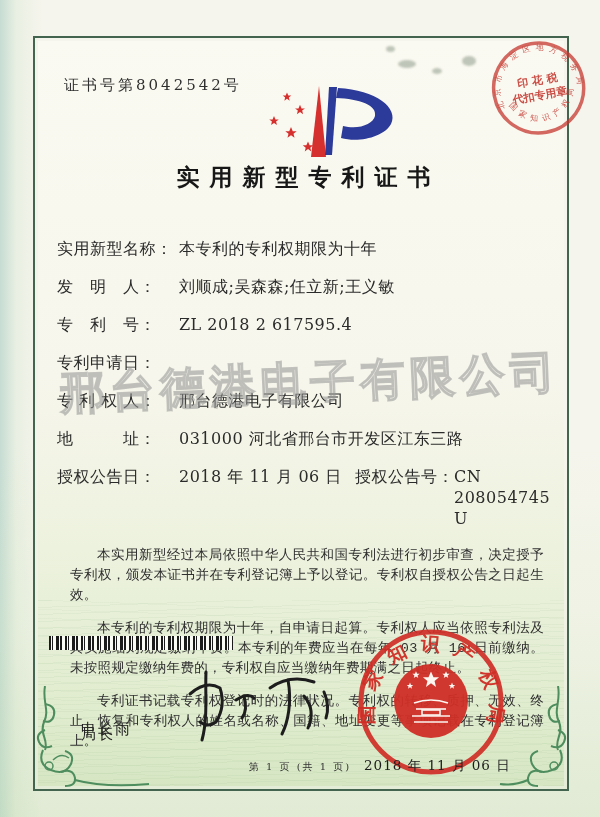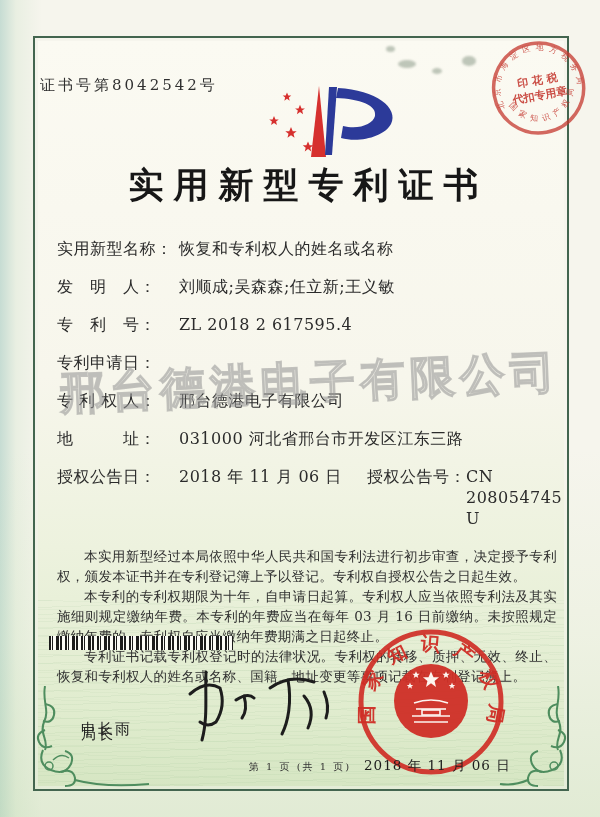--- a/index.html
+++ b/index.html
@@ -20,36 +20,36 @@
   .inner-bg{
     position:absolute;left:38px;top:41px;width:526px;height:745px;z-index:0;
     background:linear-gradient(180deg,#fbfaf2 0%,#f7f6ec 45%,#edf2de 68%,#e0ecce 90%,#d6e6c3 100%);
   }
   .guilloche{
     position:absolute;left:38px;top:600px;width:526px;height:186px;z-index:1;opacity:.5;
     background:
       repeating-linear-gradient(178deg, rgba(110,165,110,0.14) 0 1px, transparent 1px 7px),
       repeating-linear-gradient(182deg, rgba(110,165,110,0.10) 0 1px, transparent 1px 9px);
   }
-  .cert-no{position:absolute;left:40px;top:76px;z-index:2;font-size:15px;letter-spacing:3px;color:#2f2f2f;}
+  .cert-no{position:absolute;left:64px;top:76px;z-index:2;font-size:15px;letter-spacing:3px;color:#2f2f2f;}
   .logo{position:absolute;left:252px;top:80px;z-index:2;}
   .tax-stamp{position:absolute;left:483px;top:32px;z-index:4;transform:rotate(-10deg);opacity:.88;}
   .smudge{position:absolute;border-radius:50%;background:rgba(92,112,92,.38);filter:blur(1.2px);z-index:3;}
   .title{
     position:absolute;left:17px;right:0;top:162px;z-index:2;text-align:center;
-    font-size:35px;font-weight:600;letter-spacing:10px;color:#171717;
+    font-size:23px;font-weight:600;letter-spacing:10px;color:#171717;
   }
   .content{position:absolute;left:57px;top:238px;width:500px;z-index:2;color:#2b2b2b;}
   .row{display:flex;font-size:16px;line-height:21px;margin-bottom:17px;letter-spacing:.5px;}
   .lbl{flex:0 0 122px;white-space:pre;}
   .val{white-space:pre-wrap;}
   .grant .val{flex:0 0 172px;}
-  .grant .lbl2{white-space:pre;margin-left:16px;}
+  .grant .lbl2{white-space:pre;margin-left:4px;}
   .paras{margin-top:10px;font-size:13.5px;line-height:20px;text-align:justify;color:#303030;letter-spacing:.3px;}
-  .paras p{margin:0;text-indent:2em;}
+  .paras p{margin:13px;text-indent:2em;font-family:Liberation Mono, monospace;}
   .watermark{
     position:absolute;left:60px;top:352px;width:540px;z-index:5;pointer-events:none;
     font-size:45px;font-weight:700;letter-spacing:5px;white-space:nowrap;
     color:rgba(175,175,175,0.16);-webkit-text-stroke:1.2px rgba(145,145,145,0.50);
     transform:rotate(-2.5deg);
   }
   .barcode{
     position:absolute;left:49px;top:636px;width:184px;height:14px;z-index:2;
     background:repeating-linear-gradient(90deg,
       #1b1b1b 0 2px,#fbfbf6 2px 3px,#1b1b1b 3px 4px,#fbfbf6 4px 7px,
@@ -110,21 +110,21 @@
   <div class="smudge" style="left:398px;top:60px;width:18px;height:8px;"></div>
   <div class="smudge" style="left:432px;top:68px;width:10px;height:6px;"></div>
   <div class="smudge" style="left:462px;top:56px;width:14px;height:10px;"></div>
   <div class="smudge" style="left:386px;top:46px;width:9px;height:6px;"></div>
 
   <div class="title">实用新型专利证书</div>
 
   <div class="content">
     <div class="row">
       <span class="lbl">实用新型名称：</span>
-      <span class="val">恢复和专利权人的姓名或名称</span>
+      <span class="val">本专利的专利权期限为十年</span>
     </div>
     <div class="row">
       <span class="lbl">发　明　人：</span>
       <span class="val">刘顺成;吴森森;任立新;王义敏</span>
     </div>
     <div class="row">
       <span class="lbl">专　利　号：</span>
       <span class="val">ZL 2018 2 617595.4</span>
     </div>
     <div class="row">

